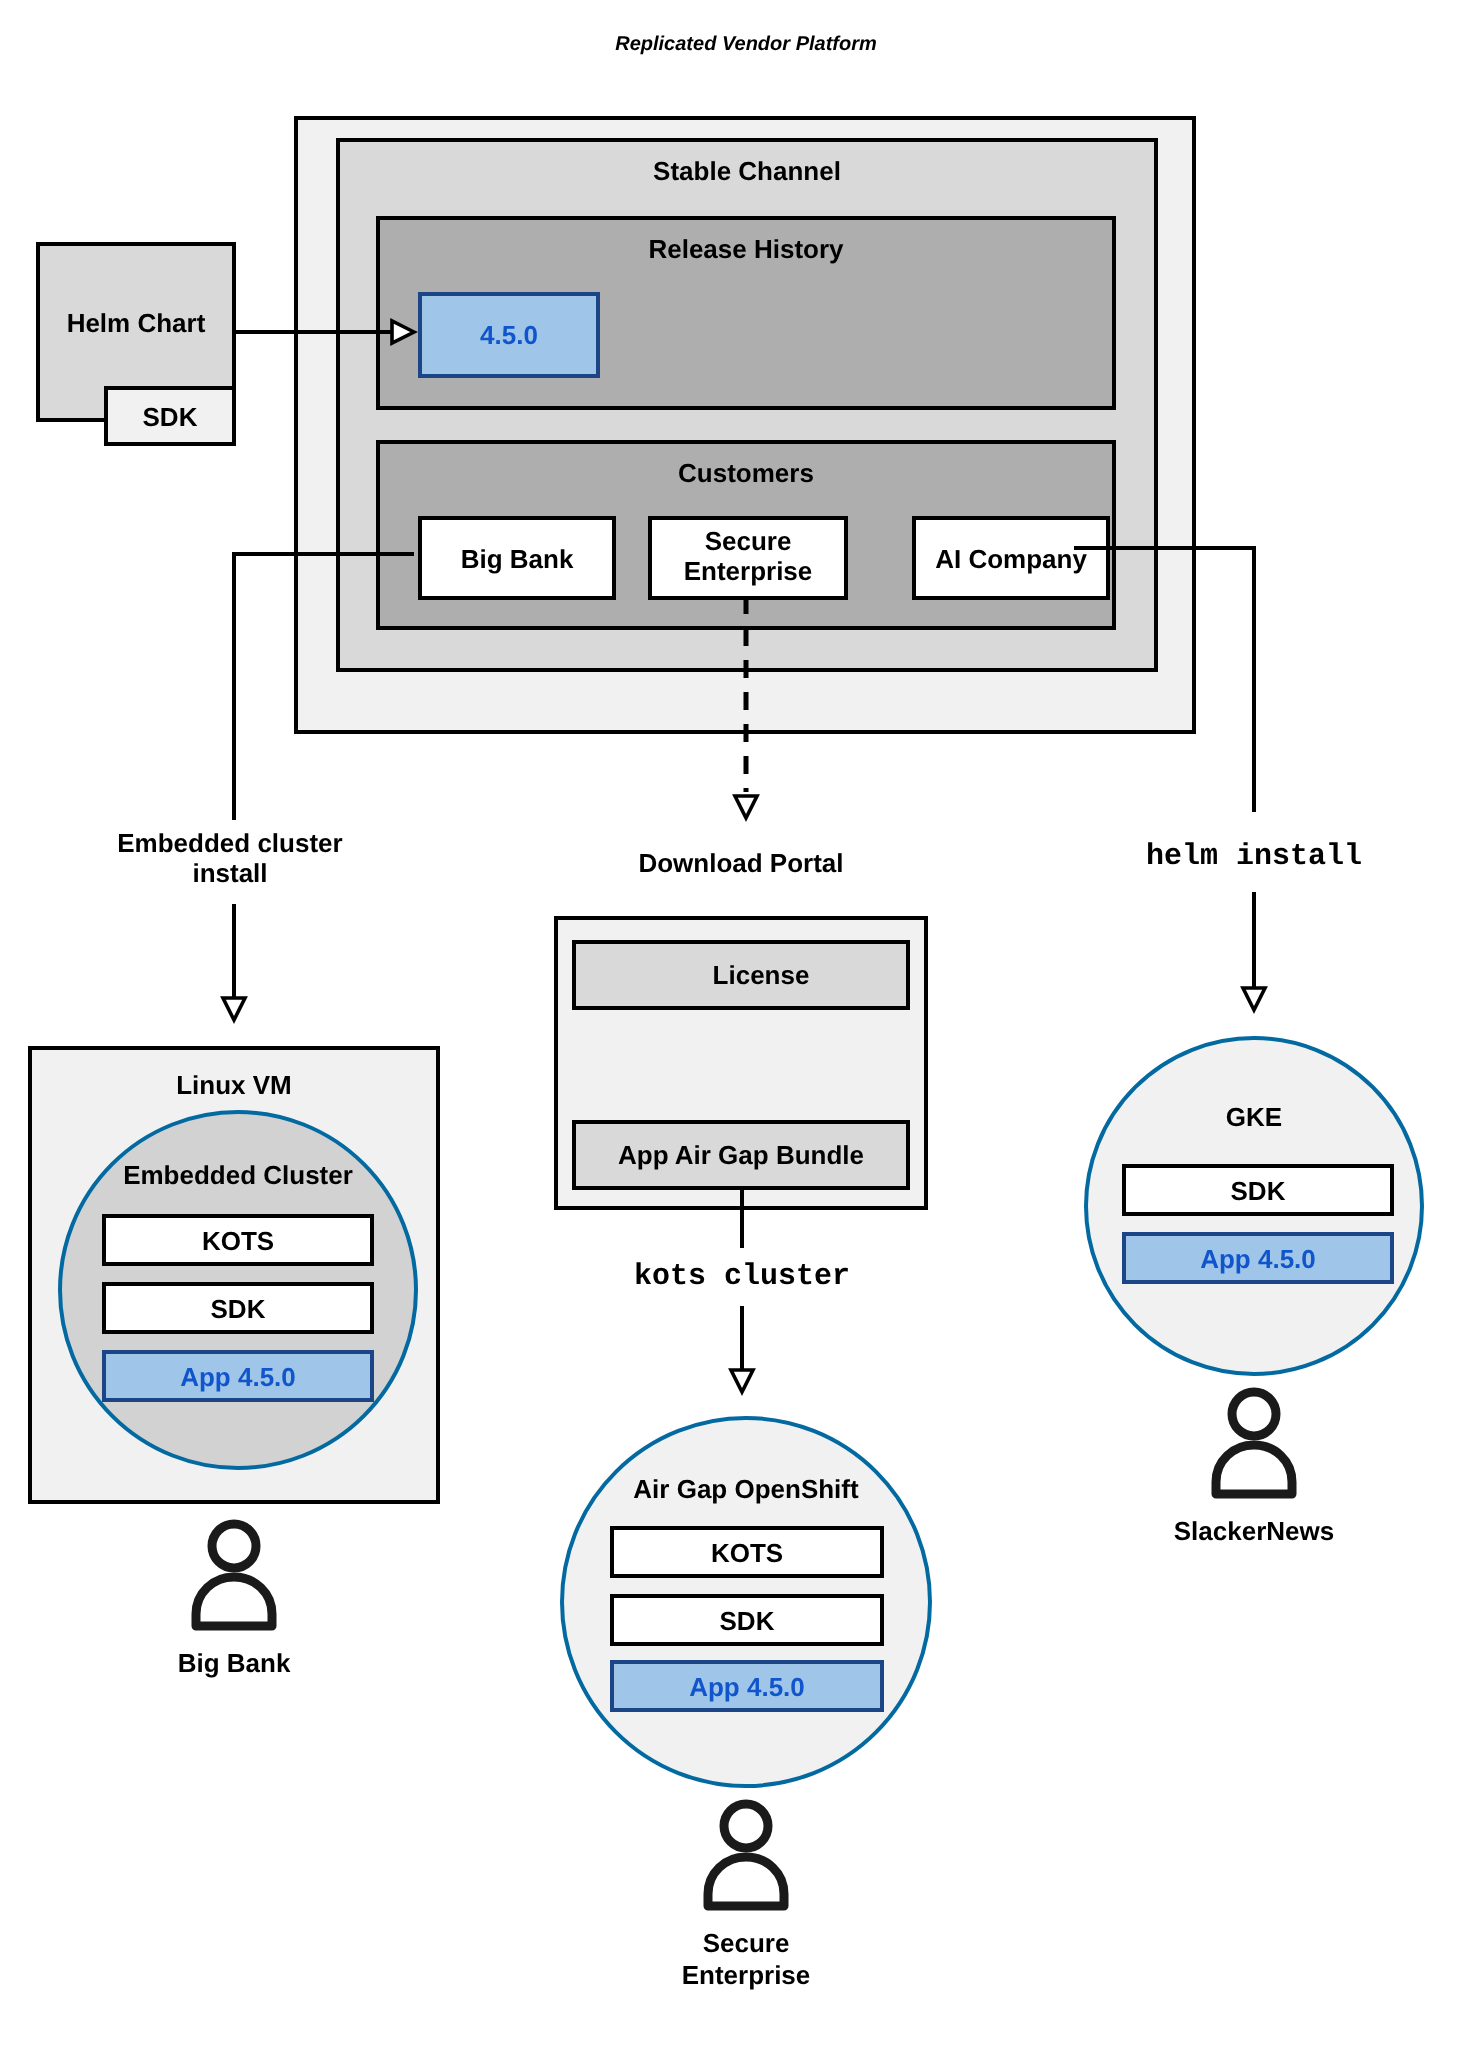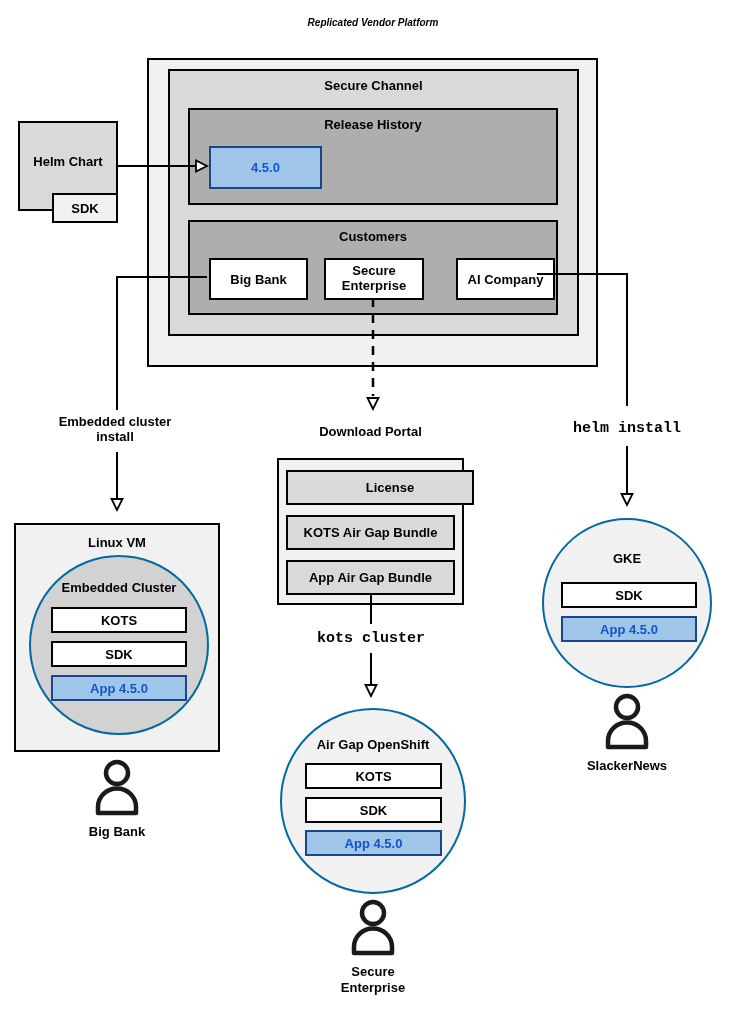--- a/index.html
+++ b/index.html
@@ -30,26 +30,26 @@
   svg.overlay{position:absolute;left:0;top:0;z-index:10;pointer-events:none;}
 </style>
 </head>
 <body>
 
 <div class="abs lbl" style="left:173px;top:17px;width:400px;font-size:10px;font-style:italic;">Replicated Vendor Platform</div>
 
 <div class="abs outline fill-light" style="left:147px;top:46px;width:451px;height:309px;"></div>
 
 <div class="abs outline fill-medium" style="left:168px;top:69px;width:411px;height:267px;">
-  <div class="lbl" style="margin-top:8px;">Secure Channel</div>
+  <div class="lbl" style="margin-top:8px;">Stable Channel</div>
 </div>
 
 <div class="abs outline fill-dark" style="left:188px;top:108px;width:370px;height:97px;">
   <div class="lbl" style="margin-top:8px;">Release History</div>
-  <div class="comp blue" style="left:19px;top:36px;width:113px;height:43px;">4.5.0</div>
+  <div class="comp blue" style="left:19px;top:36px;width:91px;height:43px;">4.5.0</div>
 </div>
 
 <div class="abs outline fill-dark" style="left:188px;top:220px;width:370px;height:95px;">
   <div class="lbl" style="margin-top:8px;">Customers</div>
   <div class="comp" style="left:19px;top:36px;width:99px;height:42px;">Big Bank</div>
   <div class="comp" style="left:134px;top:36px;width:100px;height:42px;padding:0 10px;line-height:1.15;">Secure Enterprise</div>
   <div class="comp" style="left:250px;top:36px;width:99px;height:42px;margin-left:16px;">AI Company</div>
 </div>
 
 <div class="abs outline fill-medium" style="left:18px;top:121px;width:100px;height:90px;">
@@ -73,22 +73,21 @@
   <svg width="58" height="60" viewBox="0 0 58 60">
     <circle cx="29" cy="15" r="11" fill="#fff" stroke="#1a1a1a" stroke-width="4.5"></circle>
     <path d="M10,55 v-6 c0,-10.5 8.5,-18.5 19,-18.5 c10.5,0 19,8 19,18.5 v6 z" fill="none" stroke="#1a1a1a" stroke-width="4.5" stroke-linejoin="round"></path>
   </svg>
   <div class="plabel">Big Bank</div>
 </div>
 
 <div class="abs lbl" style="left:277px;top:425px;width:187px;">Download Portal</div>
 
 <div class="abs outline fill-light" style="left:277px;top:446px;width:187px;height:147px;">
-  <div class="comp fill-medium" style="left:7px;top:10px;width:188px;height:35px;background:var(--fill-medium);padding-left:20px;">License</div>
-  <div class="comp fill-medium" style="left:7px;top:55px;width:169px;height:35px;background:var(--fill-medium);">KOTS Air Gap Bundle</div>
+  <div class="comp fill-medium" style="left:7px;top:10px;width:169px;height:35px;background:var(--fill-medium);padding-left:20px;">License</div>
   <div class="comp fill-medium" style="left:7px;top:100px;width:169px;height:35px;background:var(--fill-medium);">App Air Gap Bundle</div>
 </div>
 
 <div class="abs mono" style="left:271px;top:630px;width:200px;">kots cluster</div>
 
 <div class="abs circle fill-light" style="left:280px;top:696px;width:186px;height:186px;">
   <div class="lbl" style="margin-top:28px;">Air Gap OpenShift</div>
   <div class="comp" style="left:23px;top:53px;width:137px;height:26px;">KOTS</div>
   <div class="comp" style="left:23px;top:87px;width:137px;height:26px;">SDK</div>
   <div class="comp blue" style="left:23px;top:120px;width:137px;height:26px;">App 4.5.0</div>

